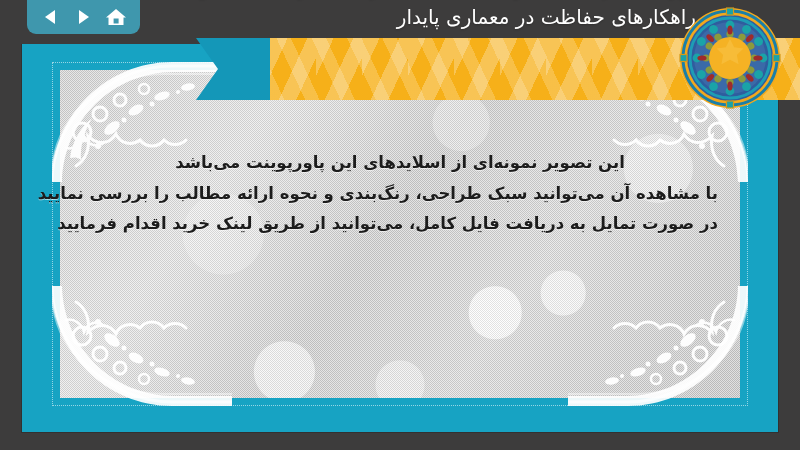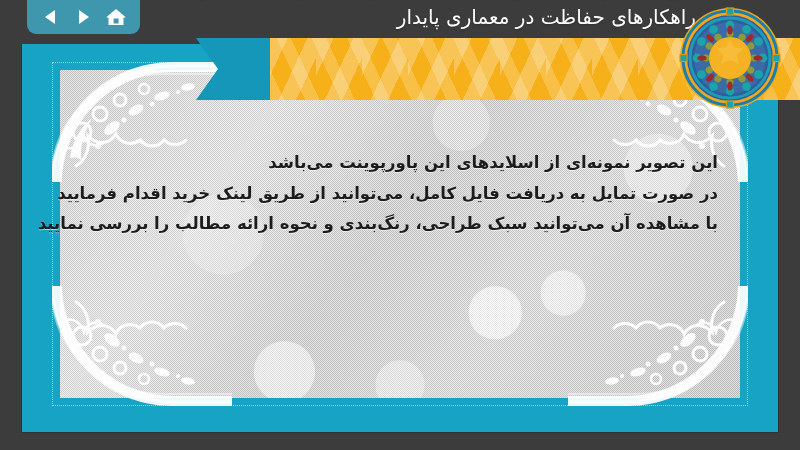--- a/index.html
+++ b/index.html
@@ -67,21 +67,21 @@
   .corner svg{ width:100%; height:100%; display:block; }
   .corner.tl{ left:30px;  top:18px; }
   .corner.tr{ right:30px; top:18px;  transform:scaleX(-1); }
   .corner.bl{ left:30px;  bottom:26px; transform:scaleY(-1); }
   .corner.br{ right:30px; bottom:26px; transform:scale(-1,-1); }
 
   
   .body-text{
     position:absolute;
     left:60px; right:60px; top:104px;
-    text-align:right;
+    text-align:center;
     direction:rtl;
     color:#1c1c1c;
     z-index:6;
   }
   .body-text p{
     font-size:16.5px;
     line-height:1.85;
     font-weight:600;
     white-space:nowrap;
     text-shadow:0 1px 0 rgba(255,255,255,.55);
@@ -274,22 +274,22 @@
           <circle cx="46" cy="84" r="3"></circle>
           <circle cx="72" cy="58" r="2.5"></circle>
           <circle cx="100" cy="42" r="2.5"></circle>
           <circle cx="126" cy="30" r="2"></circle>
         </g>
       </svg>
     </div>
 
     <div class="body-text">
       <p class="l1">این تصویر نمونه‌ای از اسلایدهای این پاورپوینت می‌باشد</p>
+      <p>با مشاهده آن می‌توانید سبک طراحی، رنگ‌بندی و نحوه ارائه مطالب را بررسی نمایید</p>
       <p>در صورت تمایل به دریافت فایل کامل، می‌توانید از طریق لینک خرید اقدام فرمایید</p>
-      <p>با مشاهده آن می‌توانید سبک طراحی، رنگ‌بندی و نحوه ارائه مطالب را بررسی نمایید</p>
     </div>
 
   </div>
 
   <div class="top-gap"></div>
 
   <div class="title-banner">
     <div class="banner-tail"></div>
     <div class="banner-body"></div>
   </div>

